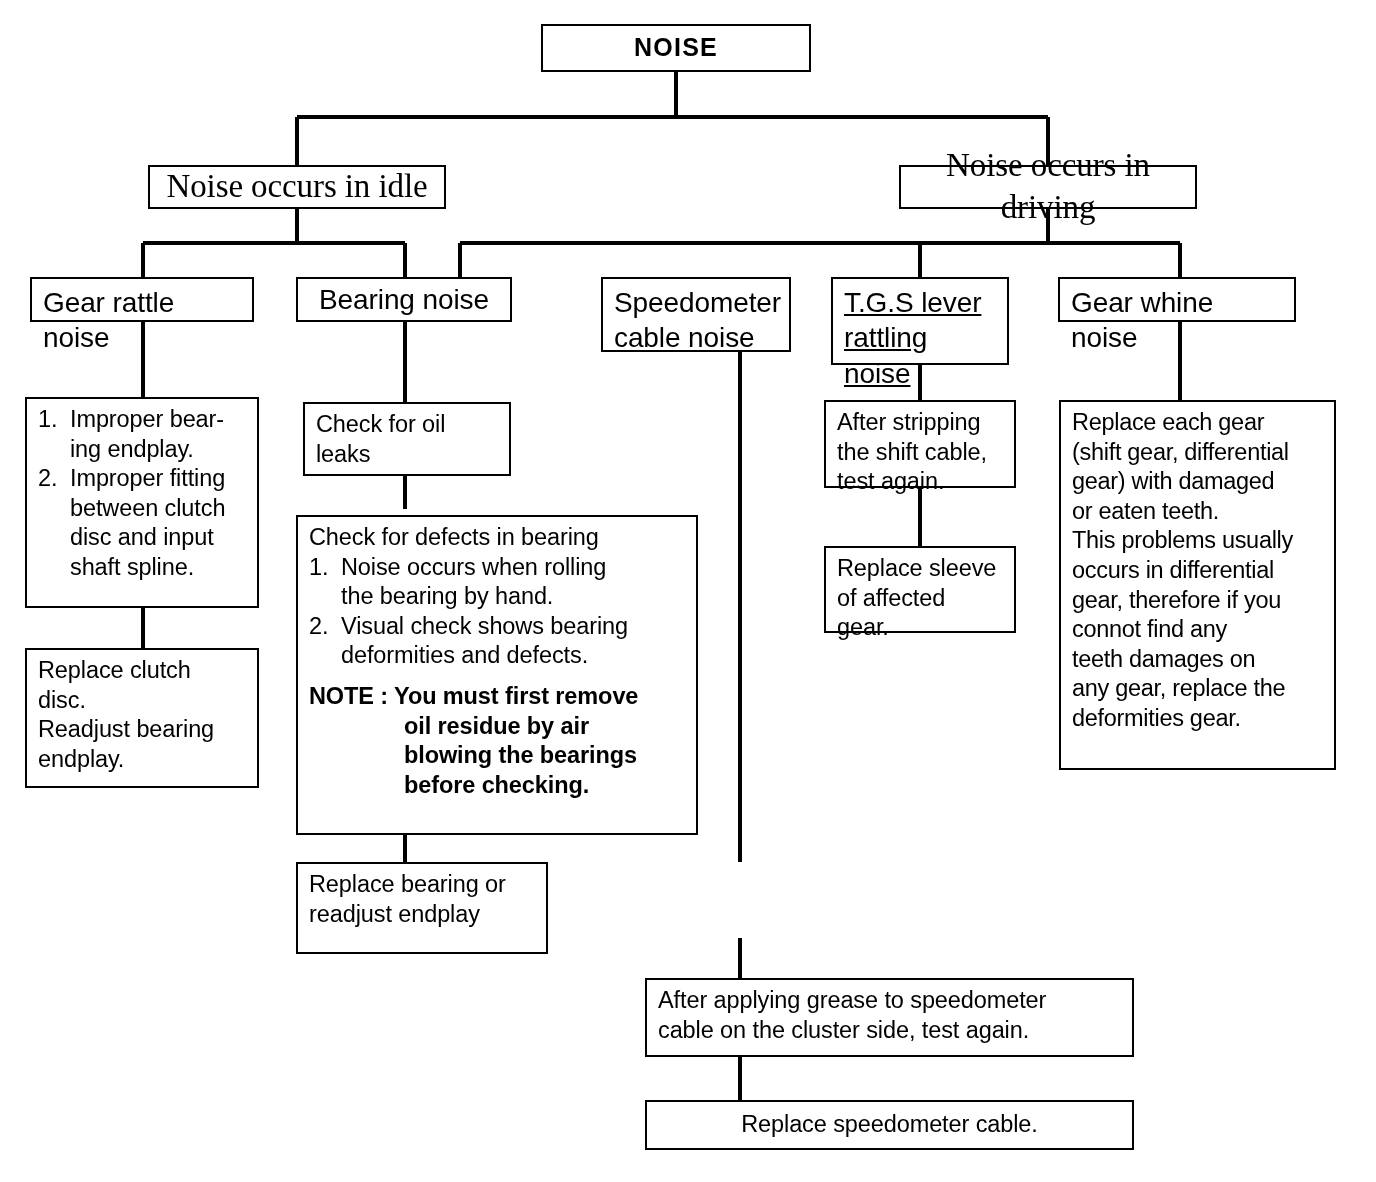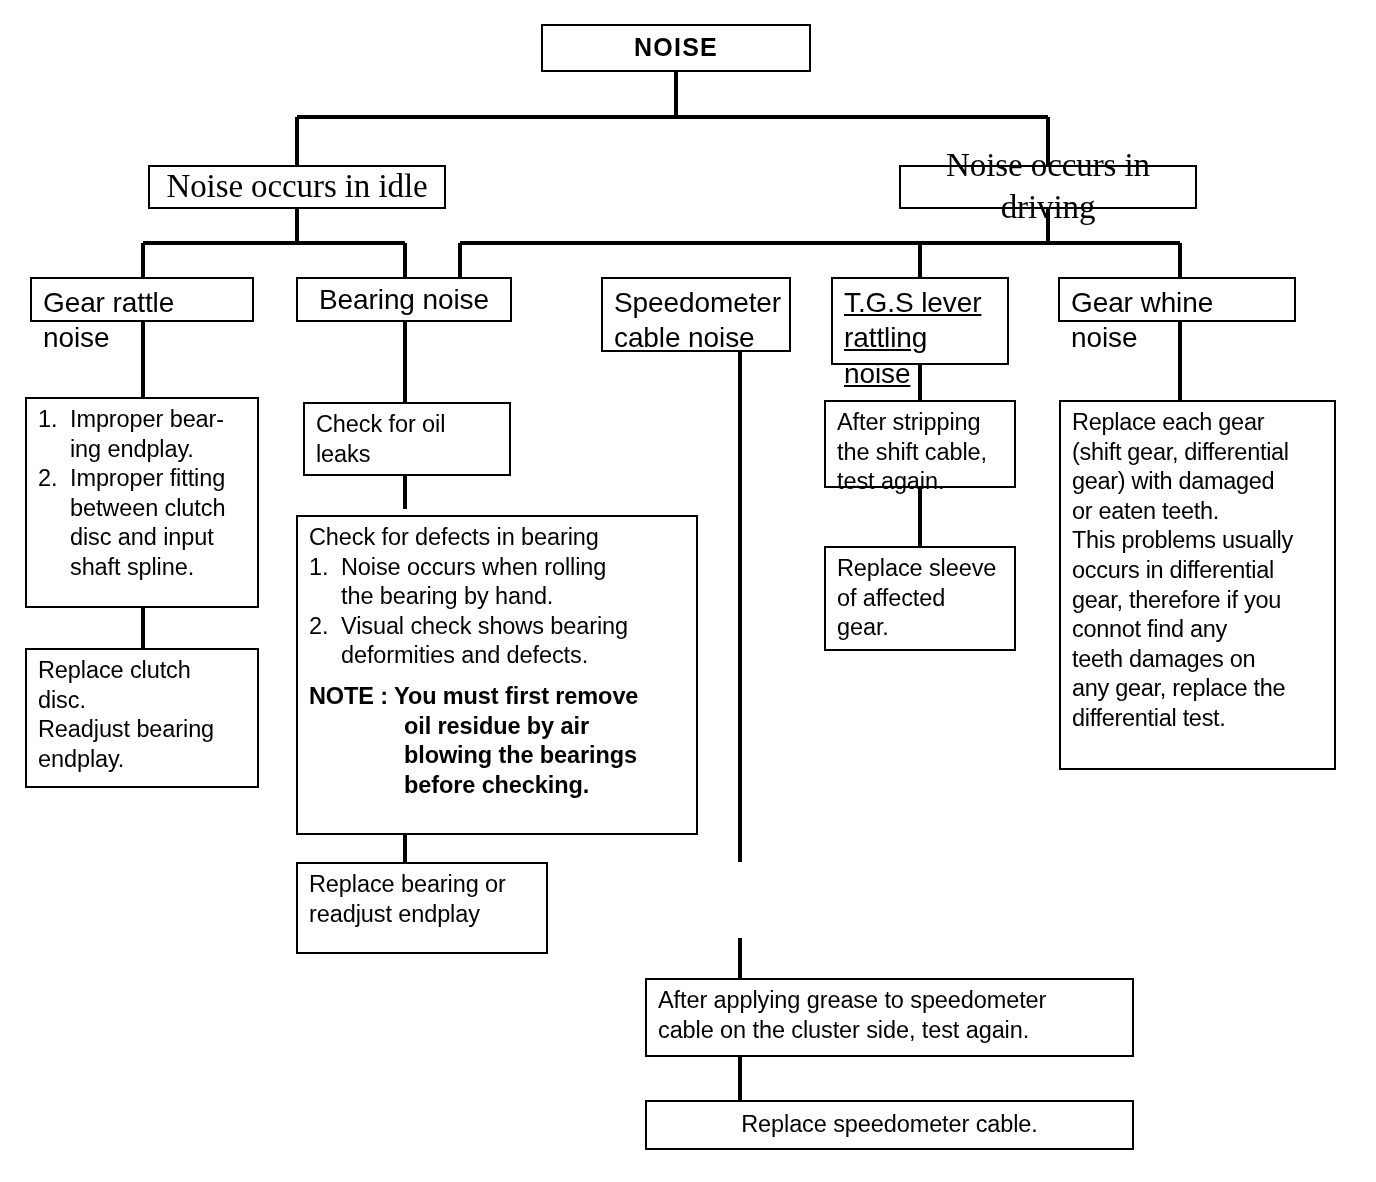--- a/index.html
+++ b/index.html
@@ -226,38 +226,38 @@
     <div>Replace bearing or</div>
     <div>readjust endplay</div>
   </div>
 
   <div class="node pad t-body" style="left:824px; top:400px; width:192px; height:88px;">
     <div>After stripping</div>
     <div>the shift cable,</div>
     <div>test again.</div>
   </div>
 
-  <div class="node pad t-body" style="left:824px; top:546px; width:192px; height:105px;">
+  <div class="node pad t-body" style="left:824px; top:546px; width:192px; height:87px;">
     <div>Replace sleeve</div>
     <div>of affected</div>
     <div>gear.</div>
   </div>
 
   <div class="node pad t-body tight" style="left:1059px; top:400px; width:277px; height:370px;">
     <div>Replace each gear</div>
     <div>(shift gear, differential</div>
     <div>gear) with damaged</div>
     <div>or eaten teeth.</div>
     <div>This problems usually</div>
     <div>occurs in differential</div>
     <div>gear, therefore if you</div>
     <div>connot find any</div>
     <div>teeth damages on</div>
     <div>any gear, replace the</div>
-    <div>differential test.</div>
+    <div>deformities gear.</div>
   </div>
 
 
   <div class="node pad t-body" style="left:645px; top:978px; width:489px; height:79px;">
     <div>After applying grease to speedometer</div>
     <div>cable on the cluster side, test again.</div>
   </div>
 
   <div class="node center t-body" style="left:645px; top:1100px; width:489px; height:50px;">
     <div class="vcenter">Replace speedometer cable.</div>

